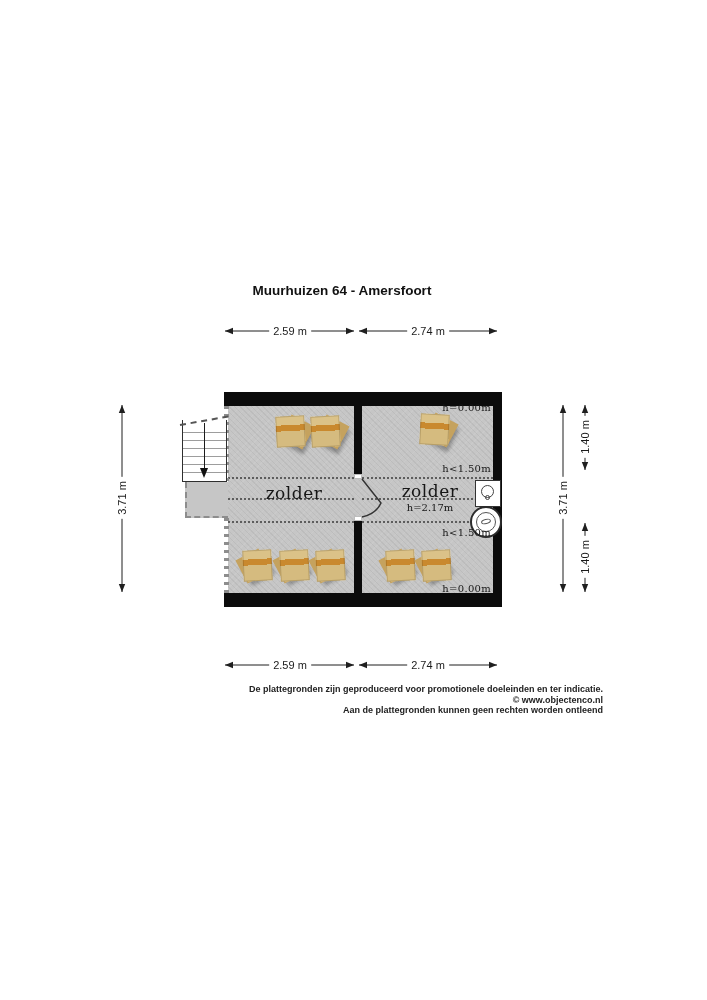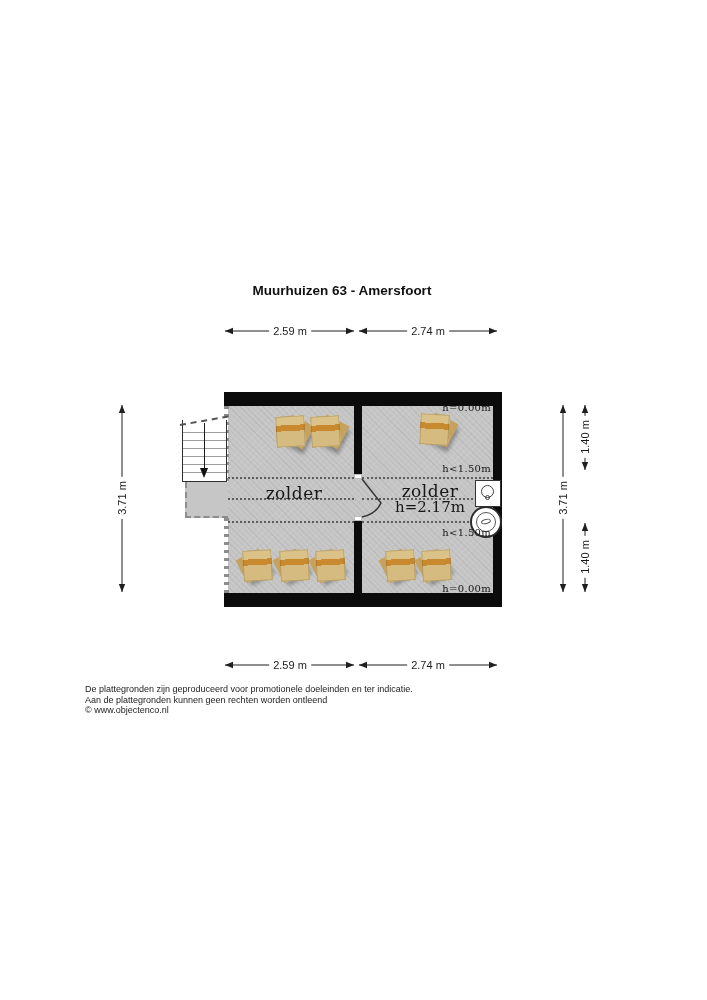--- a/index.html
+++ b/index.html
@@ -2,22 +2,22 @@
 <html><head>
 <meta charset="utf-8">
 <style>
   html,body{margin:0;padding:0;background:#ffffff;}
   #page{position:relative;width:707px;height:1000px;background:#ffffff;overflow:hidden;
         font-family:"Liberation Sans",sans-serif;color:#1a1a1a;}
 
   
   .title{position:absolute;left:192px;top:283px;width:300px;text-align:center;
          font-size:13.5px;font-weight:bold;line-height:15.5px;color:#111;}
-  .footer{position:absolute;left:85px;top:684px;width:500px;text-align:left;
-          font-size:9px;line-height:10.5px;color:#222;}
+  .footer{position:absolute;left:103px;top:684px;width:500px;text-align:right;
+          font-size:9px;line-height:10.5px;color:#222;font-weight:bold;}
 
   
   .dim{position:absolute;transform:translate(-50%,-50%);background:#fff;padding:0 4px;
        font-size:11px;color:#1a1a1a;white-space:nowrap;z-index:8;}
   .dim.v{transform:translate(-50%,-50%) rotate(-90deg);}
 
   
   .floor{position:absolute;left:228px;top:406px;width:265px;height:187px;background:#c6c6c6;
          background-image:
            repeating-linear-gradient(45deg, rgba(0,0,0,.05) 0 1px, transparent 1px 4px),
@@ -61,21 +61,21 @@
   .skylight.flip .flap{left:-3px;transform:rotate(-28deg);}
   .skylight.tilt .pane{transform:rotate(3deg);}
 
   
   .room-label{position:absolute;transform:translate(-50%,-50%);font-family:"DejaVu Serif",serif;
               font-size:17px;letter-spacing:.5px;color:#161616;z-index:6;white-space:nowrap;}
   .hnote{position:absolute;font-family:"DejaVu Serif",serif;font-size:10px;letter-spacing:.3px;
          color:#161616;z-index:6;white-space:nowrap;}
   .hnote.r{right:216px;text-align:right;}
   .ceil{position:absolute;transform:translate(-50%,-50%);font-family:"DejaVu Serif",serif;
-        font-size:15px;color:#161616;z-index:6;white-space:nowrap;}
+        font-size:10px;color:#161616;z-index:6;white-space:nowrap;}
 
   
   .fix-box{position:absolute;left:475px;top:480px;width:26px;height:27px;background:#fff;
            border:1px solid #333;box-sizing:border-box;z-index:6;}
   .fix-box .c1{position:absolute;left:5px;top:4px;width:13px;height:13px;border:1.5px solid #444;
                border-radius:50%;box-sizing:border-box;}
   .fix-box .c2{position:absolute;left:9px;top:14px;width:5px;height:5px;border:1.5px solid #444;
                border-radius:50%;box-sizing:border-box;}
   .fix-round{position:absolute;left:470px;top:506px;width:32px;height:32px;background:#fff;
              border:2px solid #2b2b2b;border-radius:50%;box-sizing:border-box;z-index:6;}
@@ -86,21 +86,21 @@
 
   .svg-layer{position:absolute;left:0;top:0;z-index:7;pointer-events:none;}
   .door-svg{position:absolute;left:354px;top:474px;z-index:6;}
 </style>
 </head>
 <body>
 
 <div id="page">
 
   <div class="title">
-    <div>Muurhuizen 63 - Amersfoort</div>
+    <div>Muurhuizen 64 - Amersfoort</div>
   </div>
 
   <svg class="svg-layer" width="707" height="1000">
     <g stroke="#1f1f1f" stroke-width="1">
       <line x1="225" y1="331" x2="354" y2="331"></line>
       <line x1="359" y1="331" x2="497" y2="331"></line>
       <line x1="225" y1="665" x2="354" y2="665"></line>
       <line x1="359" y1="665" x2="497" y2="665"></line>
       <line x1="122" y1="405" x2="122" y2="592"></line>
       <line x1="563" y1="405" x2="563" y2="592"></line>
@@ -217,17 +217,17 @@
   <div class="room-label" style="left:430px;top:491px">zolder</div>
   <div class="ceil" style="left:430px;top:507px">h=2.17m</div>
 
   <div class="hnote r" style="top:402px">h=0.00m</div>
   <div class="hnote r" style="top:463px">h&lt;1.50m</div>
   <div class="hnote r" style="top:527px">h&lt;1.50m</div>
   <div class="hnote r" style="top:583px">h=0.00m</div>
 
   <div class="footer">
     <div>De plattegronden zijn geproduceerd voor promotionele doeleinden en ter indicatie.</div>
+    <div>© www.objectenco.nl</div>
     <div>Aan de plattegronden kunnen geen rechten worden ontleend</div>
-    <div>© www.objectenco.nl</div>
   </div>
 
 </div>
 
 </body></html>

